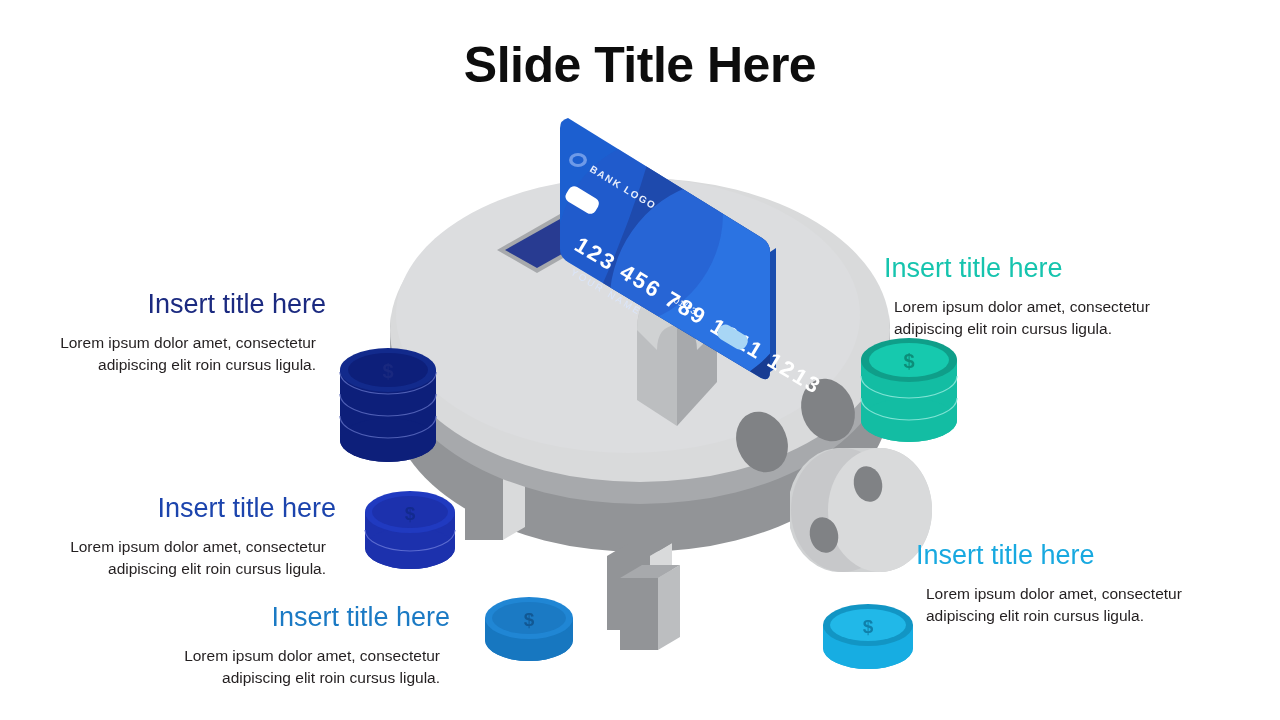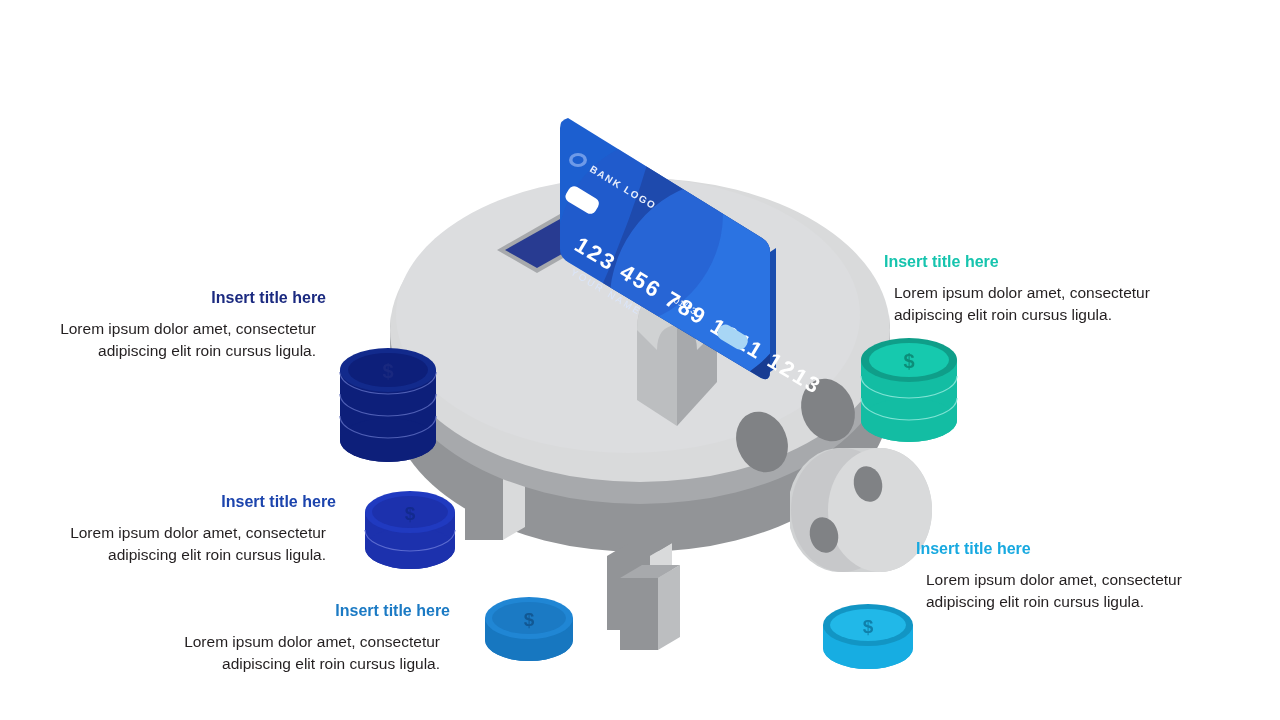--- a/index.html
+++ b/index.html
@@ -38,22 +38,22 @@
     left: 0;
     top: 0;
     width: 1280px;
     height: 720px;
     pointer-events: none;
   }
   .callout {
     position: absolute;
   }
   .callout .c-title {
-    font-size: 16px;
-    font-weight: bold;
+    font-size: 27px;
+    font-weight: normal;
     line-height: 1.25;
     margin: 0 0 4px 0;
   }
   .callout .c-body {
     font-size: 15.5px;
     font-weight: normal;
     color: #231f20;
     line-height: 1.42;
     margin: 10px;
   }
@@ -65,20 +65,21 @@
   #callout-2 { left: 28px;  top: 492px; width: 308px; }
   #callout-3 { left: 148px; top: 601px; width: 302px; }
   #callout-4 { left: 884px; top: 252px; width: 300px; }
   #callout-5 { left: 916px; top: 539px; width: 290px; }
 </style>
 </head>
 <body>
 
 <div id="slide" style="background: rgb(255, 255, 255);">
 
+  <div id="slide-title" style="color: rgb(13, 13, 13);">Slide Title Here</div>
 
   <svg class="art" viewBox="0 0 1280 720">
     <defs>
       <clipPath id="cardClip">
         <path d="M560,128 Q560,120 568,118 L762,238 Q770,243 770,252 L770,372 Q770,382 761,378 L568,262 Q560,257 560,249 Z"></path>
       </clipPath>
     </defs>
 
     <g>
       <ellipse cx="640" cy="400" rx="250" ry="152" fill="#929497"></ellipse>

